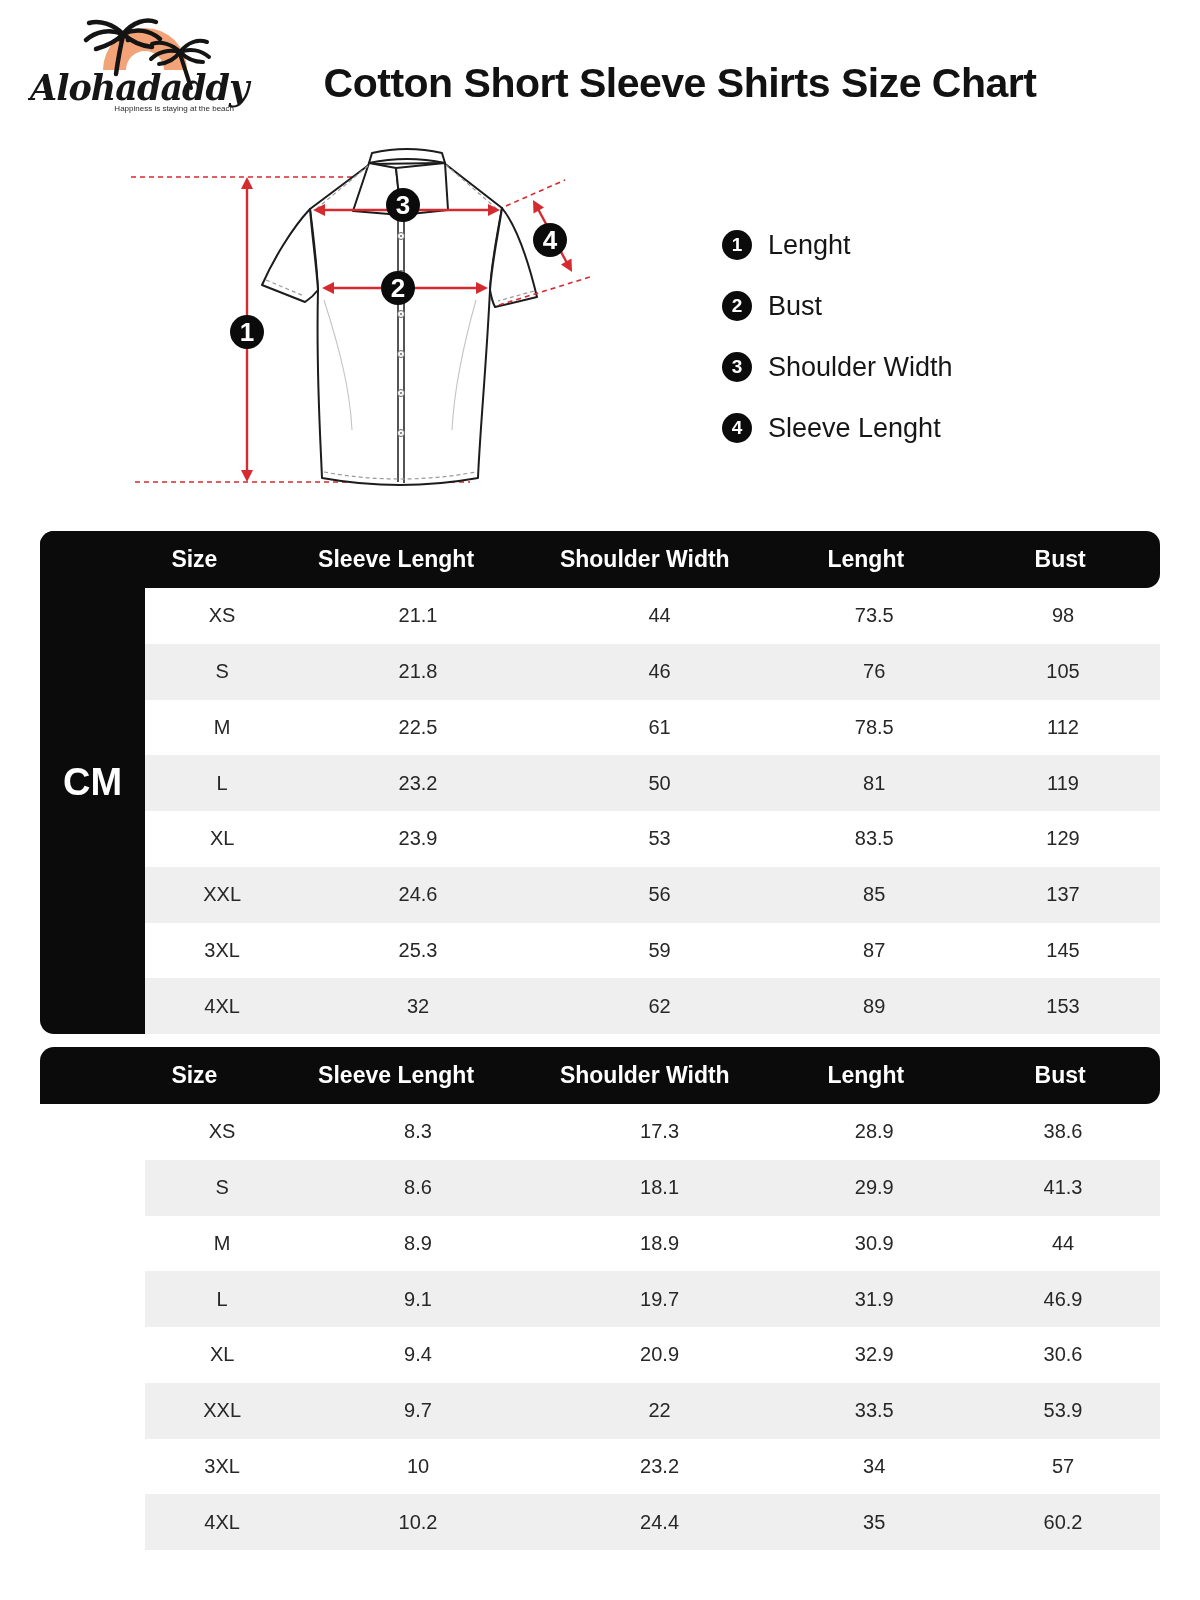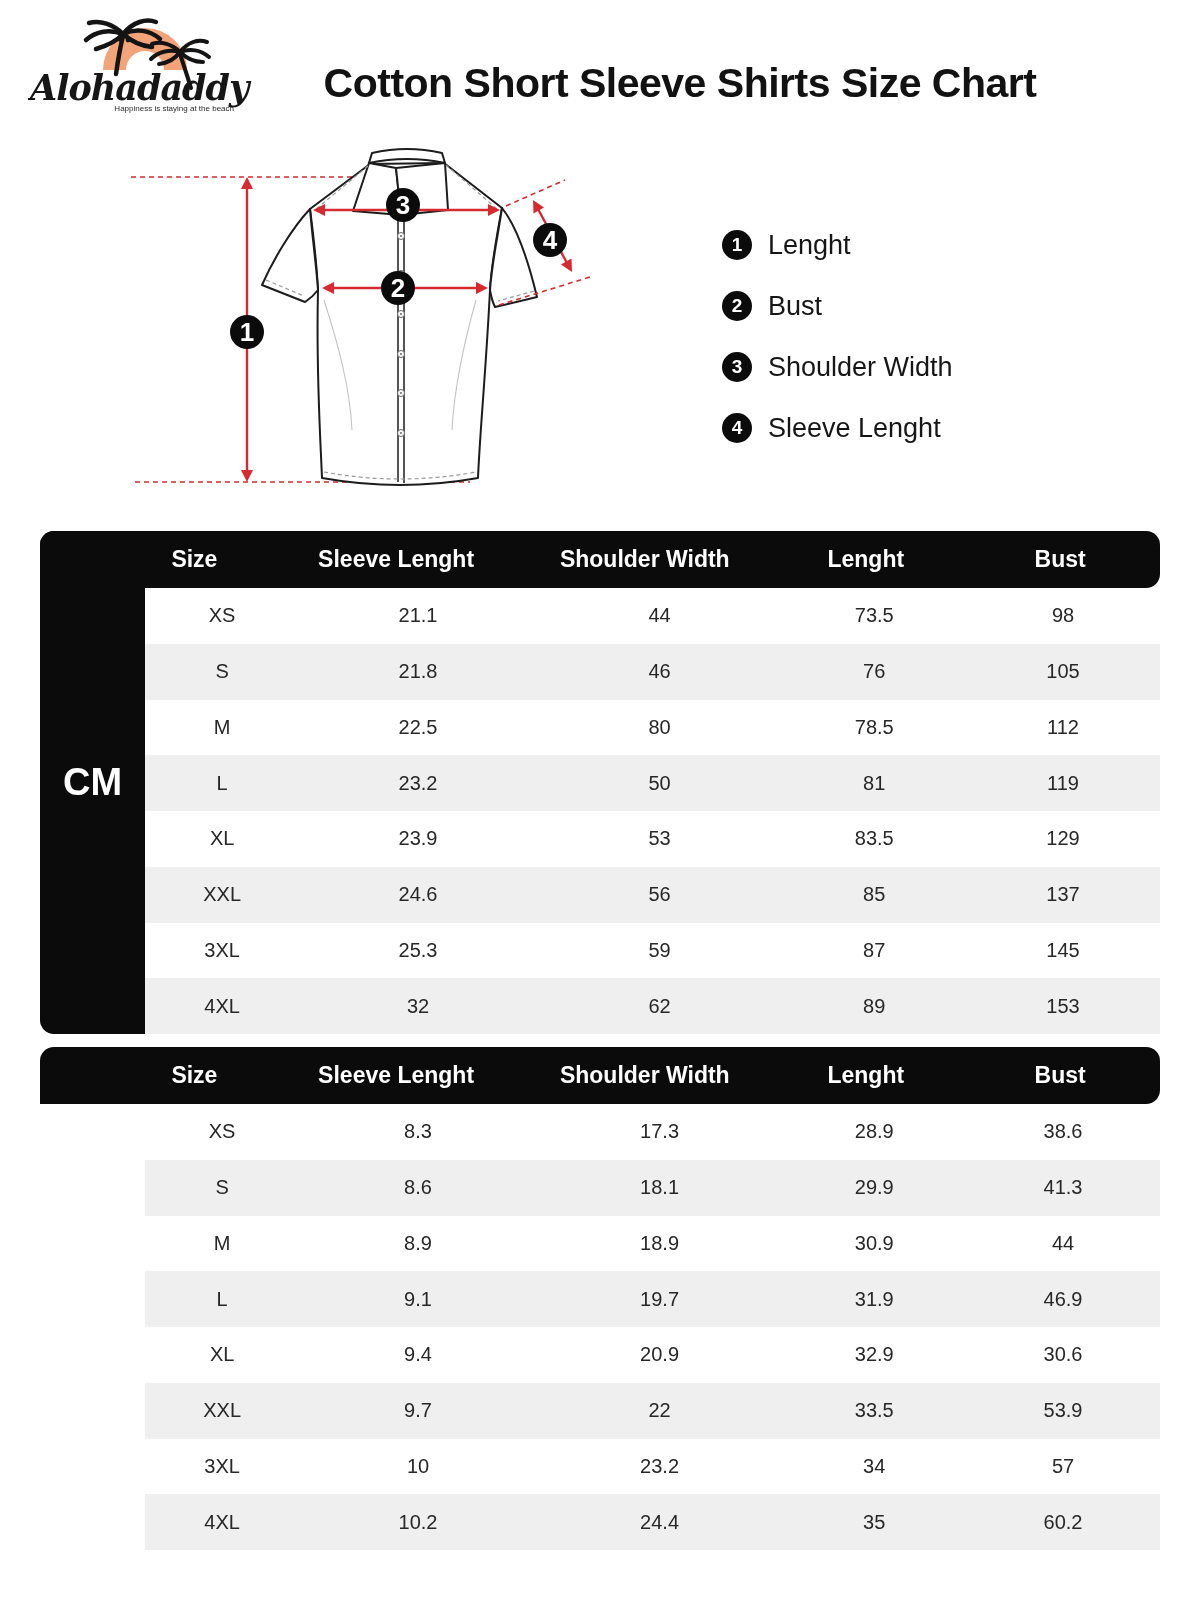--- a/index.html
+++ b/index.html
@@ -243,21 +243,21 @@
         <div class="row alt">
           <div class="cell c0">S</div>
           <div class="cell c1">21.8</div>
           <div class="cell c2">46</div>
           <div class="cell c3">76</div>
           <div class="cell c4">105</div>
         </div>
         <div class="row">
           <div class="cell c0">M</div>
           <div class="cell c1">22.5</div>
-          <div class="cell c2">80</div>
+          <div class="cell c2">61</div>
           <div class="cell c3">78.5</div>
           <div class="cell c4">112</div>
         </div>
         <div class="row alt">
           <div class="cell c0">L</div>
           <div class="cell c1">23.2</div>
           <div class="cell c2">50</div>
           <div class="cell c3">81</div>
           <div class="cell c4">119</div>
         </div>

